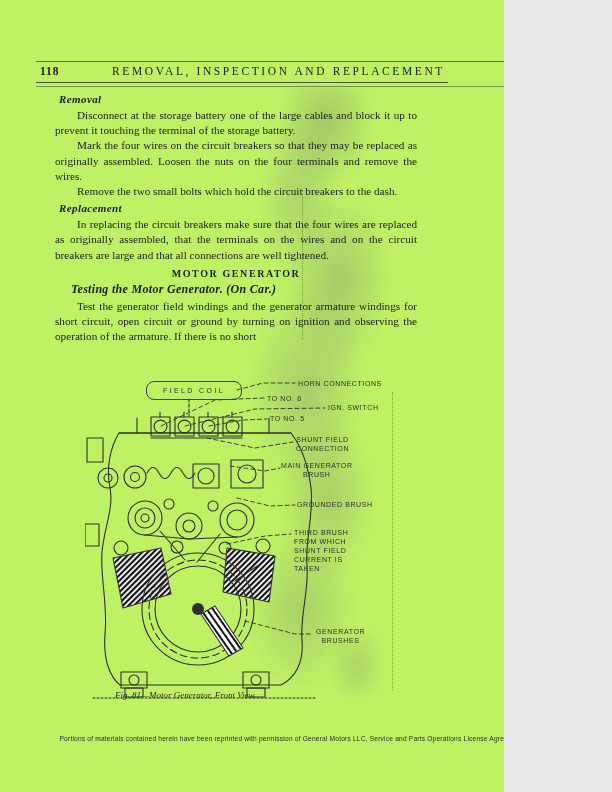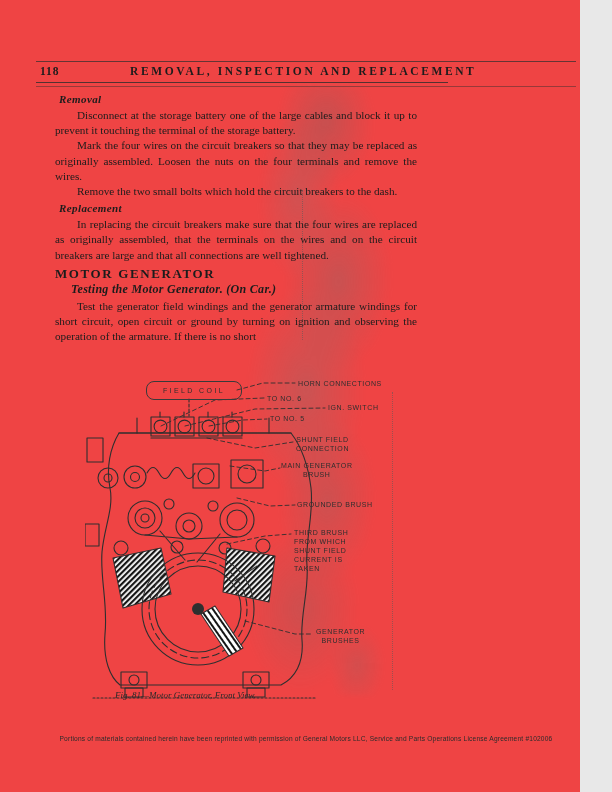--- a/index.html
+++ b/index.html
@@ -1,16 +1,16 @@
 <!DOCTYPE html>
 <html><head>
 <meta charset="utf-8">
 <style>
   html,body{margin:0;padding:0;background:#e8e8e8;}
-  .page{position:relative;width:580px;height:792px;background:#ef4444;overflow:hidden;
+  .page{position:relative;width:504px;height:792px;background:#bef264;overflow:hidden;
         font-family:"Liberation Serif",serif;color:#1c1c1c;}
 
   
   .watermark{position:absolute;left:224px;top:86px;width:178px;height:608px;pointer-events:none;
     background:
       radial-gradient(ellipse 70px 95px at 52% 6%,  rgba(105,105,105,.30), transparent 70%),
       radial-gradient(ellipse 58px 120px at 38% 18%, rgba(120,120,120,.26), transparent 70%),
       radial-gradient(ellipse 78px 130px at 62% 32%, rgba(112,112,112,.30), transparent 70%),
       radial-gradient(ellipse 85px 150px at 46% 50%, rgba(118,118,118,.30), transparent 70%),
       radial-gradient(ellipse 70px 120px at 60% 68%, rgba(112,112,112,.27), transparent 70%),
@@ -21,30 +21,30 @@
     border-left:1px dotted rgba(90,90,90,.55);pointer-events:none;}
   .wm-dotline-b{position:absolute;left:392px;top:392px;height:298px;width:0;
     border-left:1px dotted rgba(90,90,90,.55);pointer-events:none;}
 
   
   .rule{position:absolute;height:0;}
   .rule-top{left:36px;top:61px;width:540px;border-top:1.5px solid rgba(45,45,45,.7);}
   .rule-mid{left:36px;top:82px;width:412px;border-top:1.5px solid rgba(45,45,45,.8);}
   .rule-bot{left:36px;top:86px;width:540px;border-top:1px solid rgba(45,45,45,.45);}
   .pagenum{position:absolute;left:40px;top:65px;font-size:11.5px;font-weight:bold;letter-spacing:1px;}
-  .header-title{position:absolute;left:112px;top:65px;font-size:11.5px;font-weight:bold;letter-spacing:2.6px;white-space:nowrap;margin-left:18px;}
+  .header-title{position:absolute;left:112px;top:65px;font-size:11.5px;font-weight:normal;letter-spacing:2.6px;white-space:nowrap;}
 
   
   .body-text{position:absolute;left:55px;top:90px;width:362px;
     font-size:11.2px;line-height:15.2px;text-align:justify;}
   .body-text p{margin:0;text-indent:22px;}
   .body-text p.cont{text-indent:0;}
   .inline-head{font-size:11px;font-style:italic;font-weight:bold;letter-spacing:.4px;
     margin:2px 0 1px 4px;line-height:15px;}
-  .section-head{text-align:left;font-weight:bold;font-size:13px;letter-spacing:1.6px;
+  .section-head{text-align:center;font-weight:bold;font-size:10px;letter-spacing:1.6px;
     margin:4px 0 1px 0;line-height:14px;text-indent:0 !important;}
   .sub-head{font-size:12px;font-style:italic;font-weight:bold;letter-spacing:.3px;
     margin:1px 0 2px 16px;line-height:15px;}
 
   
   .figure{position:absolute;left:85px;top:376px;width:330px;height:340px;}
   .figure svg{position:absolute;left:0;top:0;}
   .fig-label{position:absolute;font-family:"Liberation Sans",sans-serif;font-size:7px;
     letter-spacing:.6px;line-height:9px;color:#2e2e2e;white-space:pre-line;}
   .fig-label.center{text-align:center;}

